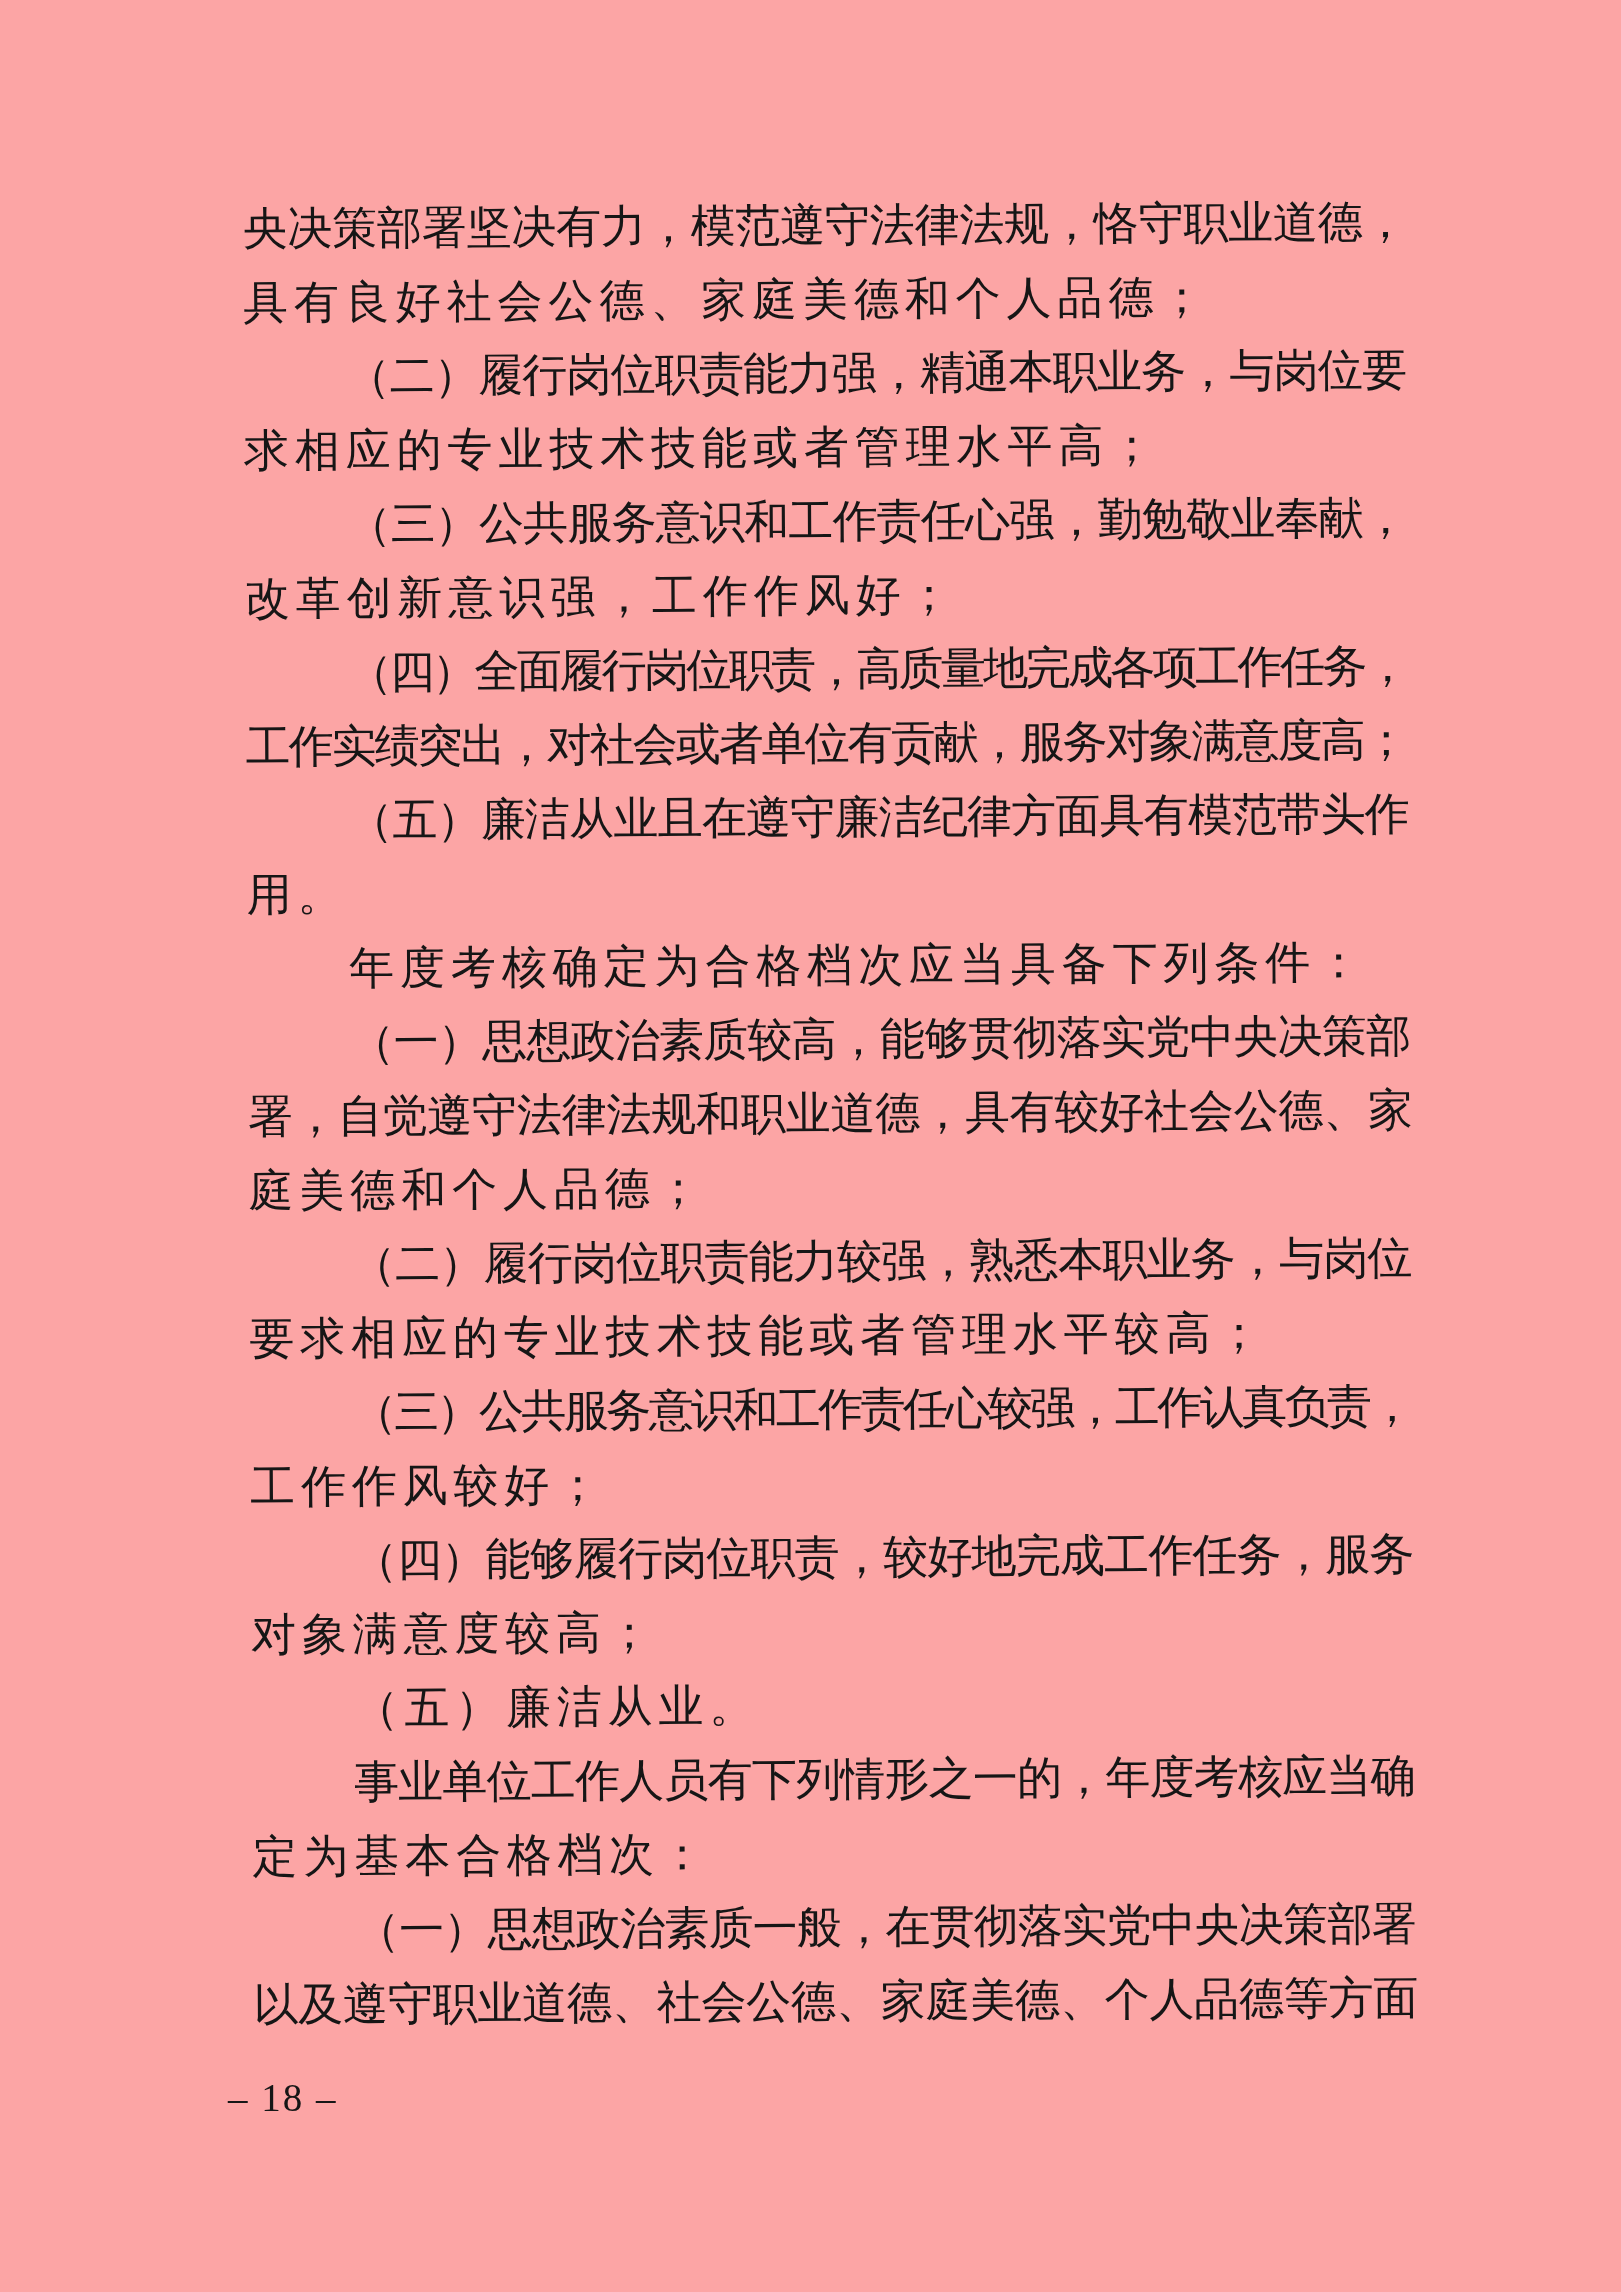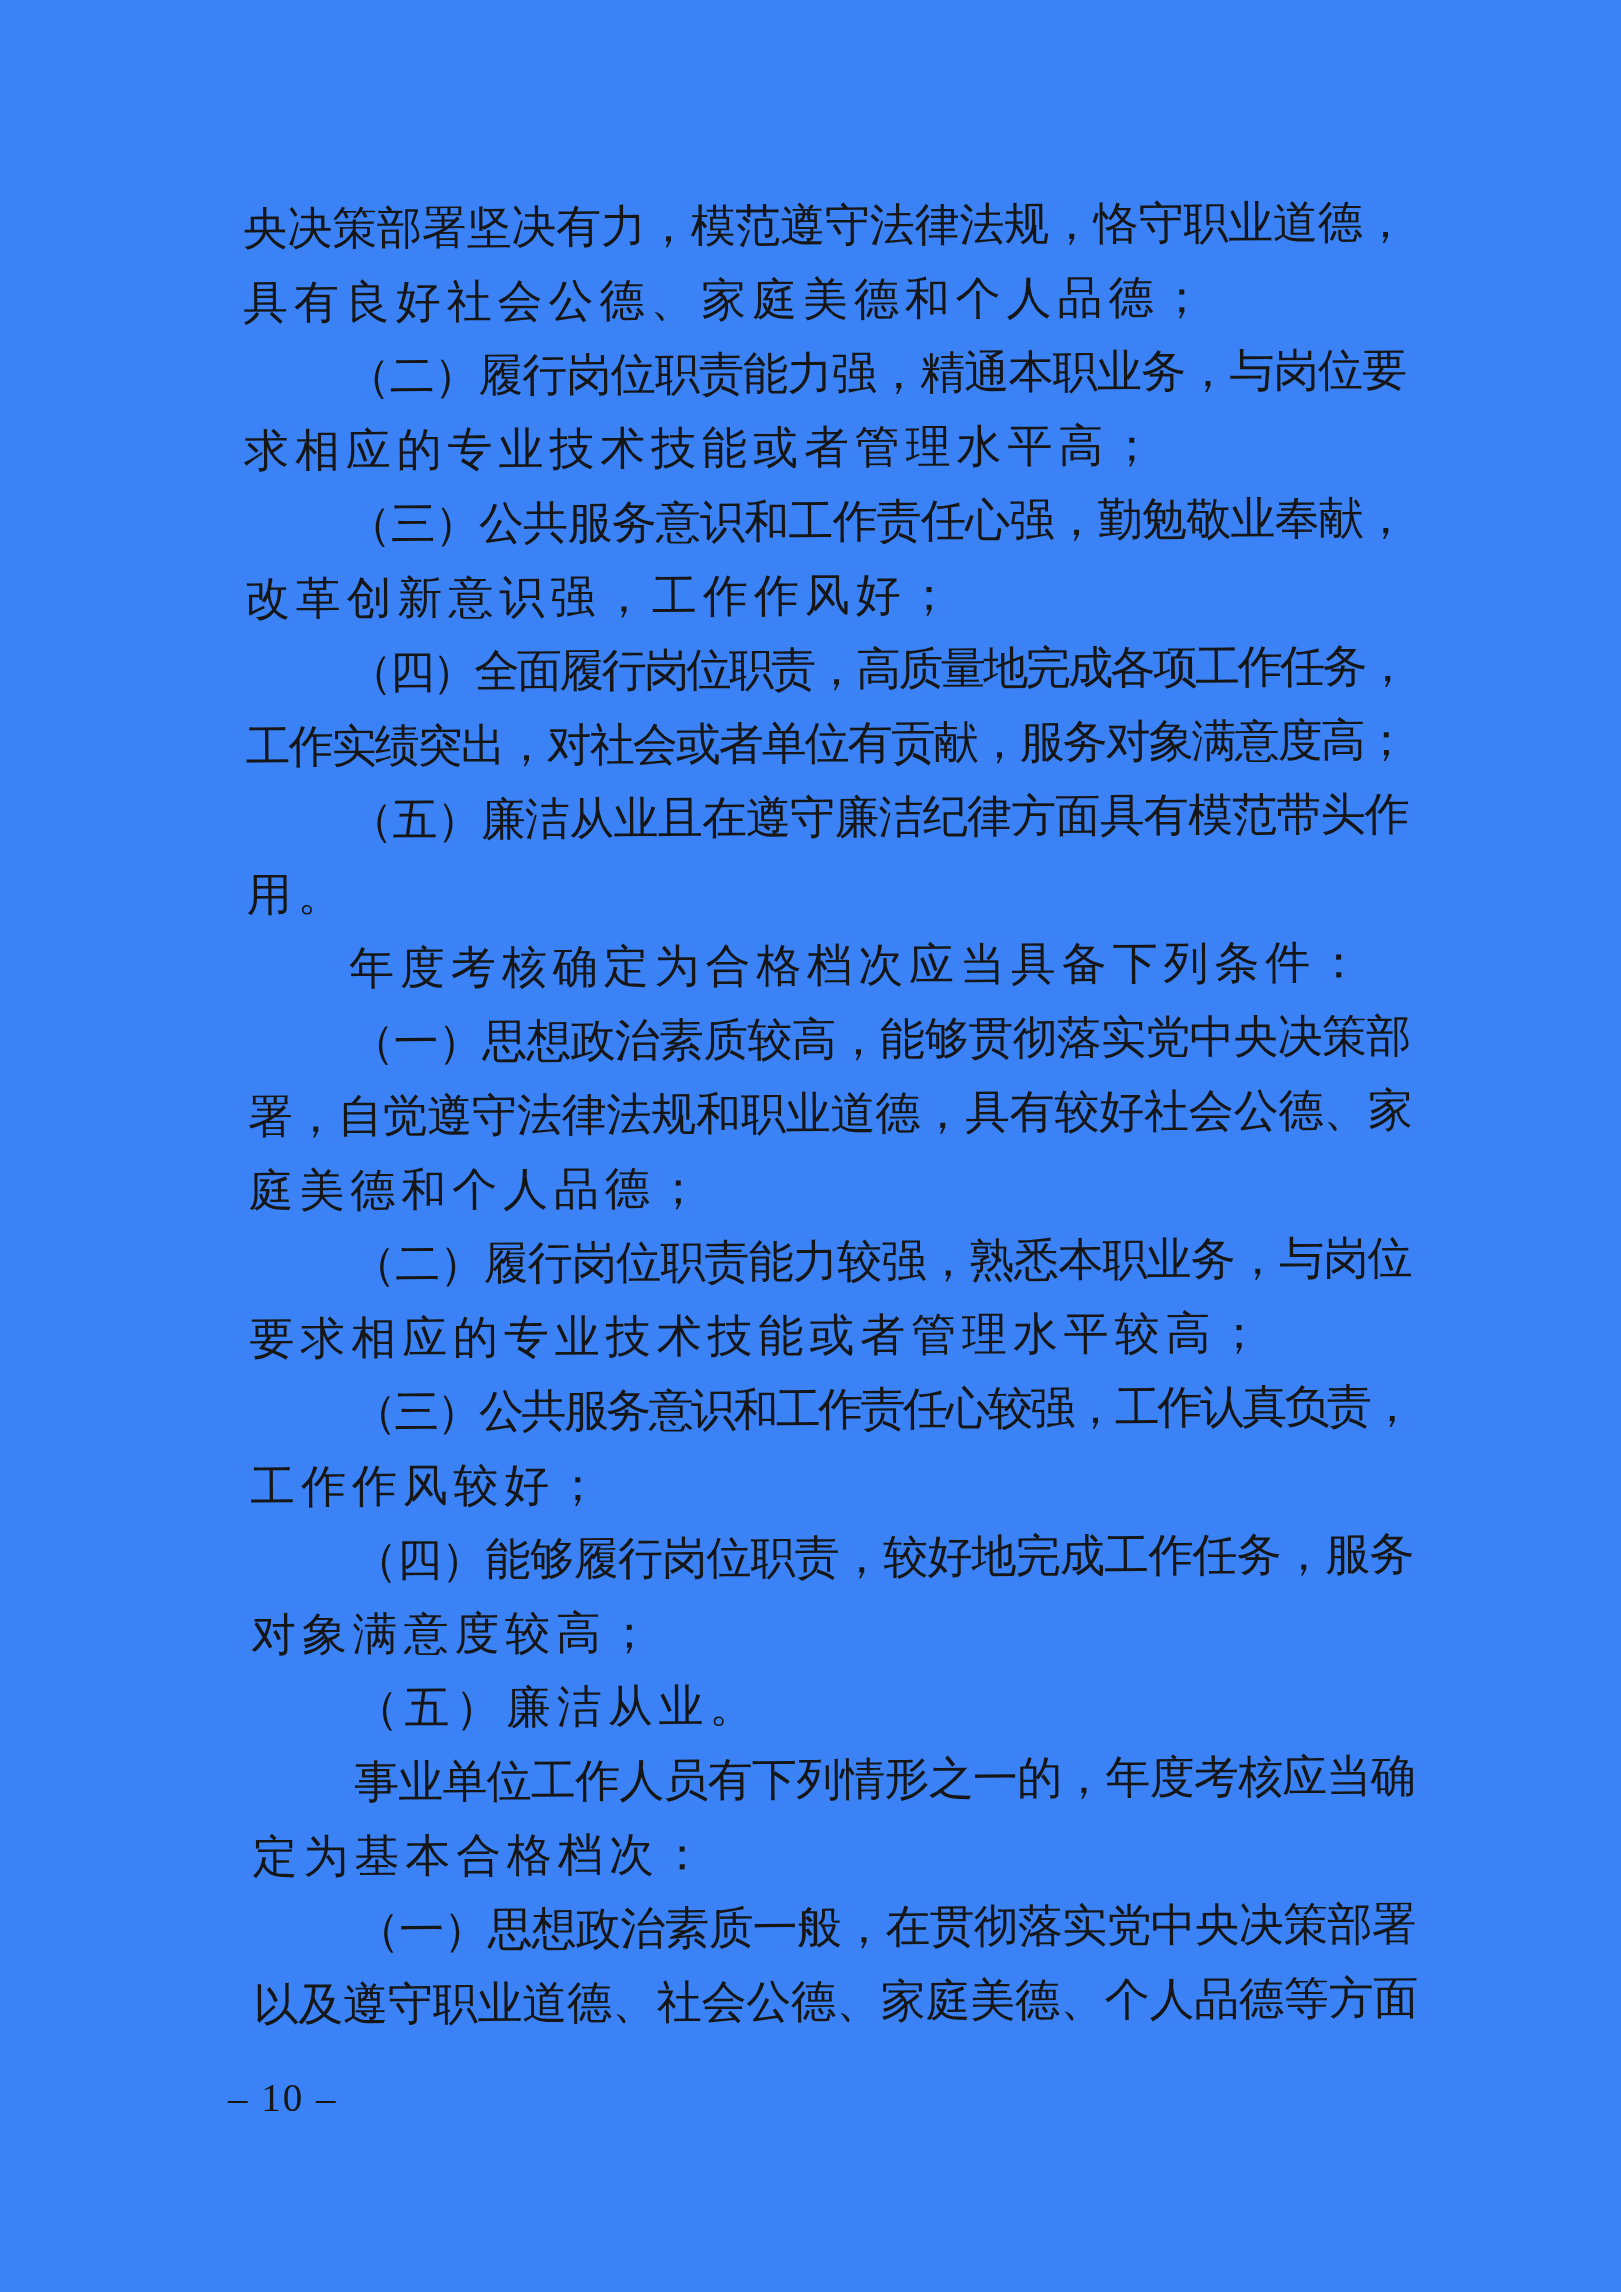--- a/index.html
+++ b/index.html
@@ -1,21 +1,21 @@
 <!DOCTYPE html>
 <html><head>
 <meta charset="utf-8">
 <style>
   * { margin: 0; padding: 0; box-sizing: border-box; }
   html, body { background: #ffffff; }
   .page {
     position: relative;
     width: 1621px;
     height: 2293px;
-    background: #3b82f6;
+    background: #fca5a5;
     color: #161616;
     font-family: "Liberation Serif", serif;
     overflow: hidden;
   }
   .text-block {
     position: absolute;
     left: 248px;
     top: 192px;
     width: 1166px;
     transform: rotate(-0.35deg);
@@ -63,15 +63,15 @@
       <div class="line indent" style="letter-spacing: -2.6px;"><span>（三）公共服务意识和工作责任心较强，工作认真负责，</span></div>
       <div class="line" style="letter-spacing: 5.8px;"><span>工作作风较好；</span></div>
       <div class="line indent" style="letter-spacing: -0.8px;"><span>（四）能够履行岗位职责，较好地完成工作任务，服务</span></div>
       <div class="line" style="letter-spacing: 5.8px;"><span>对象满意度较高；</span></div>
       <div class="line indent" style="letter-spacing: 5.8px;"><span>（五）廉洁从业。</span></div>
       <div class="line indent" style="letter-spacing: -0.8px;"><span>事业单位工作人员有下列情形之一的，年度考核应当确</span></div>
       <div class="line" style="letter-spacing: 5.9px;"><span>定为基本合格档次：</span></div>
       <div class="line indent" style="letter-spacing: -0.8px;"><span>（一）思想政治素质一般，在贯彻落实党中央决策部署</span></div>
       <div class="line" style="letter-spacing: -0.2px;"><span>以及遵守职业道德、社会公德、家庭美德、个人品德等方面</span></div>
     </div>
-  <div class="page-number">– 10 –</div>
+  <div class="page-number">– 18 –</div>
 </div>
 
 
 </body></html>

